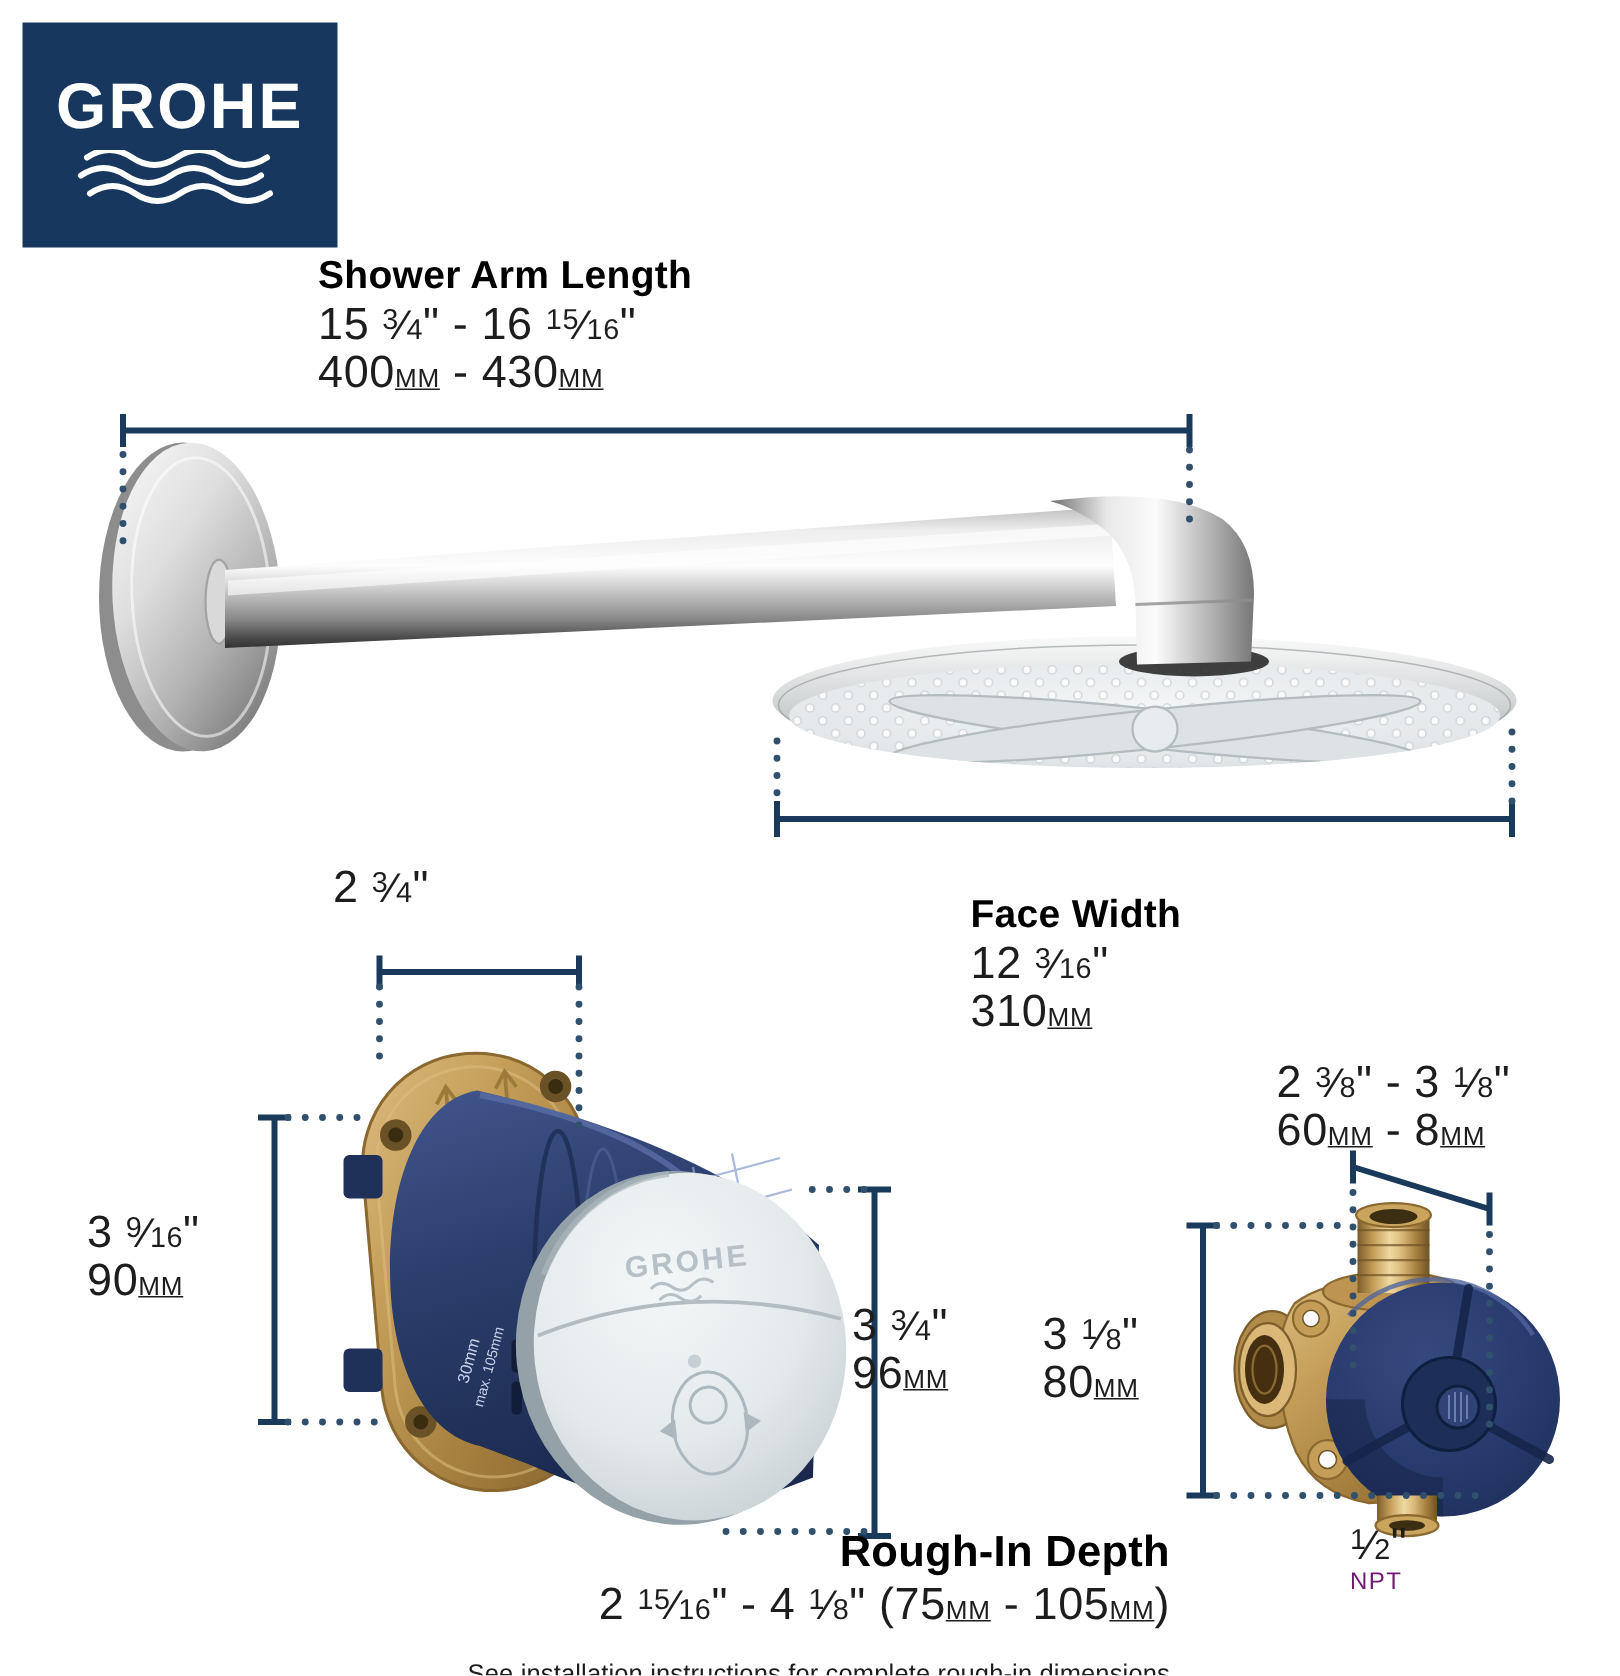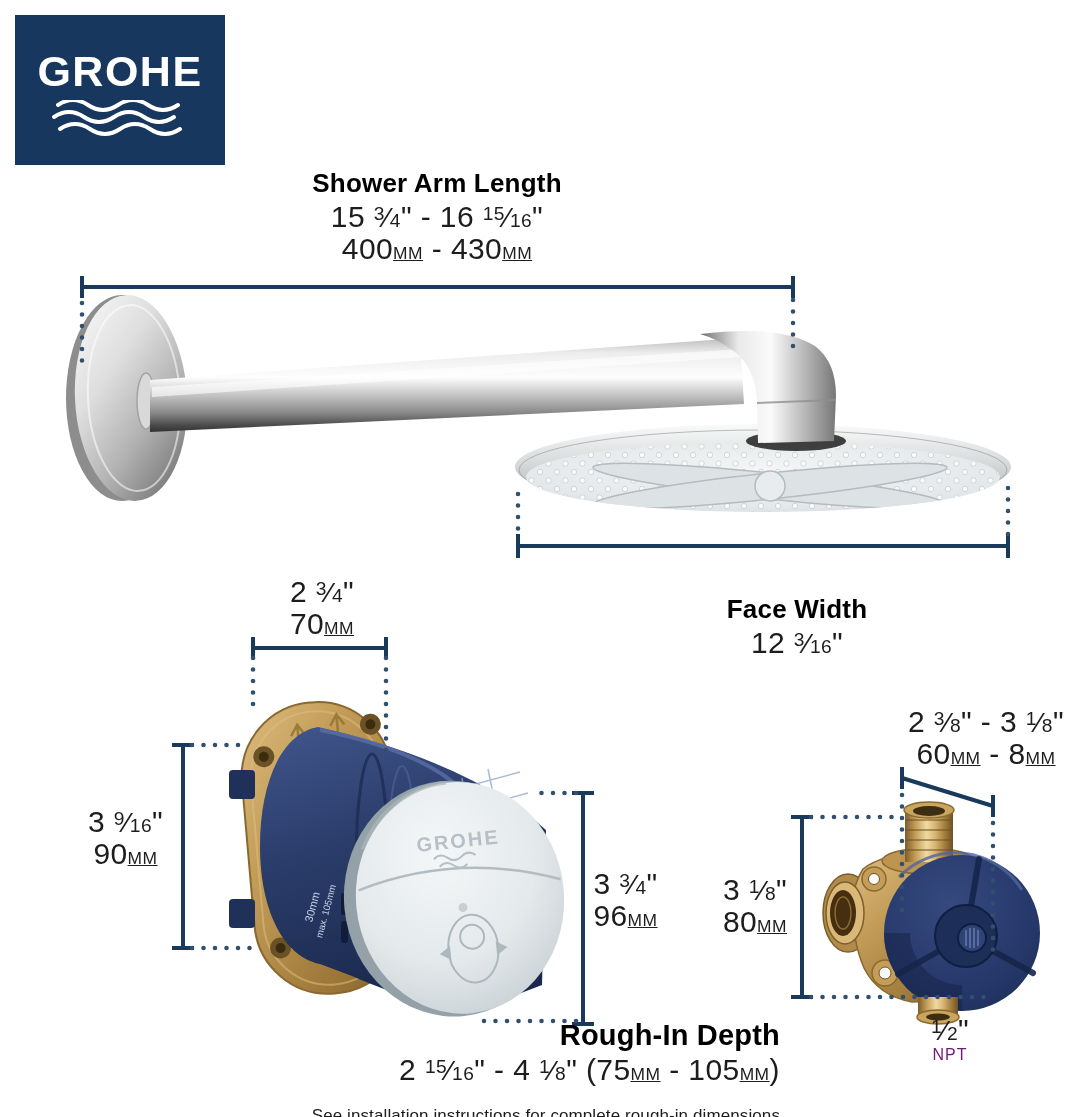--- a/index.html
+++ b/index.html
@@ -1,19 +1,19 @@
 <!DOCTYPE html>
 <html><head>
 <meta charset="utf-8">
 <style>
   html,body{margin:0;padding:0;background:#fff;}
   .stage{position:relative;width:1080px;height:1117px;background:#ffffff;overflow:hidden;
          font-family:"Liberation Sans", sans-serif;color:#1d1d1d;}
   
-  .lbl{position:absolute;text-align:center;line-height:1.07;}
+  .lbl{position:absolute;line-height:1.07;}
   .lbl.left{text-align:right;}
   .t1{font-weight:bold;font-size:26px;color:#000;margin-bottom:3px;letter-spacing:0.2px;}
   .t1.big{font-size:29px;}
   .t2{font-size:30px;color:#1d1d1d;letter-spacing:0.4px;}
   .t2.small{font-size:16px;letter-spacing:1px;color:#701a75;}
   .note{font-size:17px;color:#1c1c1c;margin-top:21px;letter-spacing:0.1px;}
   .fr sup{font-size:64%;vertical-align:0.34em;line-height:0;}
   .fr sub{font-size:64%;vertical-align:baseline;line-height:0;}
   .fr .sl{font-size:92%;}
   .mm{font-size:58%;text-transform:uppercase;letter-spacing:0.5px;text-decoration:underline;}
@@ -242,25 +242,25 @@
 
   <div class="lbl" style="left:212px;top:170px;width:450px;">
     <div class="t1">Shower Arm Length</div>
     <div class="t2">15 <span class="fr"><sup>3</sup><span class="sl">⁄</span><sub>4</sub></span>" - 16 <span class="fr"><sup>15</sup><span class="sl">⁄</span><sub>16</sub></span>"</div>
     <div class="t2">400<span class="mm">mm</span> - 430<span class="mm">mm</span></div>
   </div>
 
   <div class="lbl" style="left:647px;top:565px;width:300px;margin-top:31px;">
     <div class="t1">Face Width</div>
     <div class="t2">12 <span class="fr"><sup>3</sup><span class="sl">⁄</span><sub>16</sub></span>"</div>
+    <div class="t2">310<span class="mm">mm</span></div>
   </div>
 
   <div class="lbl" style="left:222px;top:576px;width:200px;">
     <div class="t2">2 <span class="fr"><sup>3</sup><span class="sl">⁄</span><sub>4</sub></span>"</div>
-    <div class="t2">70<span class="mm">mm</span></div>
   </div>
 
   <div class="lbl" style="left:58px;top:806px;width:135px;">
     <div class="t2">3 <span class="fr"><sup>9</sup><span class="sl">⁄</span><sub>16</sub></span>"</div>
     <div class="t2">90<span class="mm">mm</span></div>
   </div>
 
   <div class="lbl" style="left:568px;top:868px;width:115px;">
     <div class="t2">3 <span class="fr"><sup>3</sup><span class="sl">⁄</span><sub>4</sub></span>"</div>
     <div class="t2">96<span class="mm">mm</span></div>

